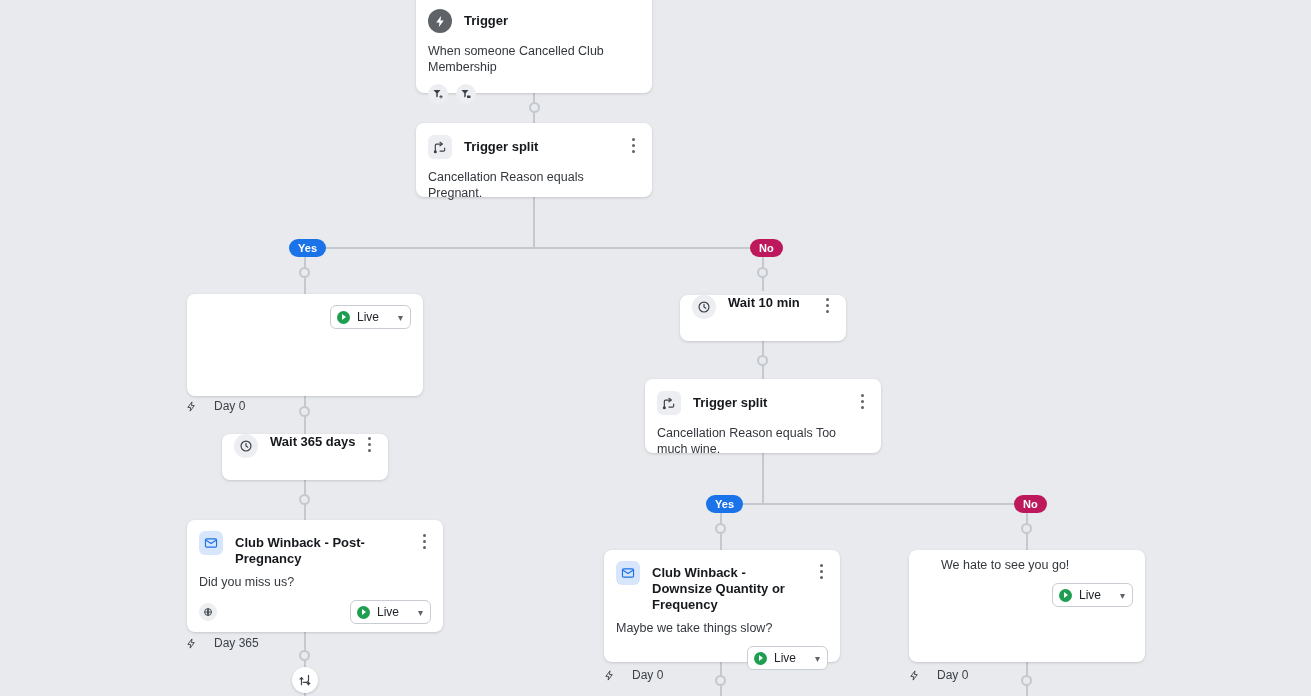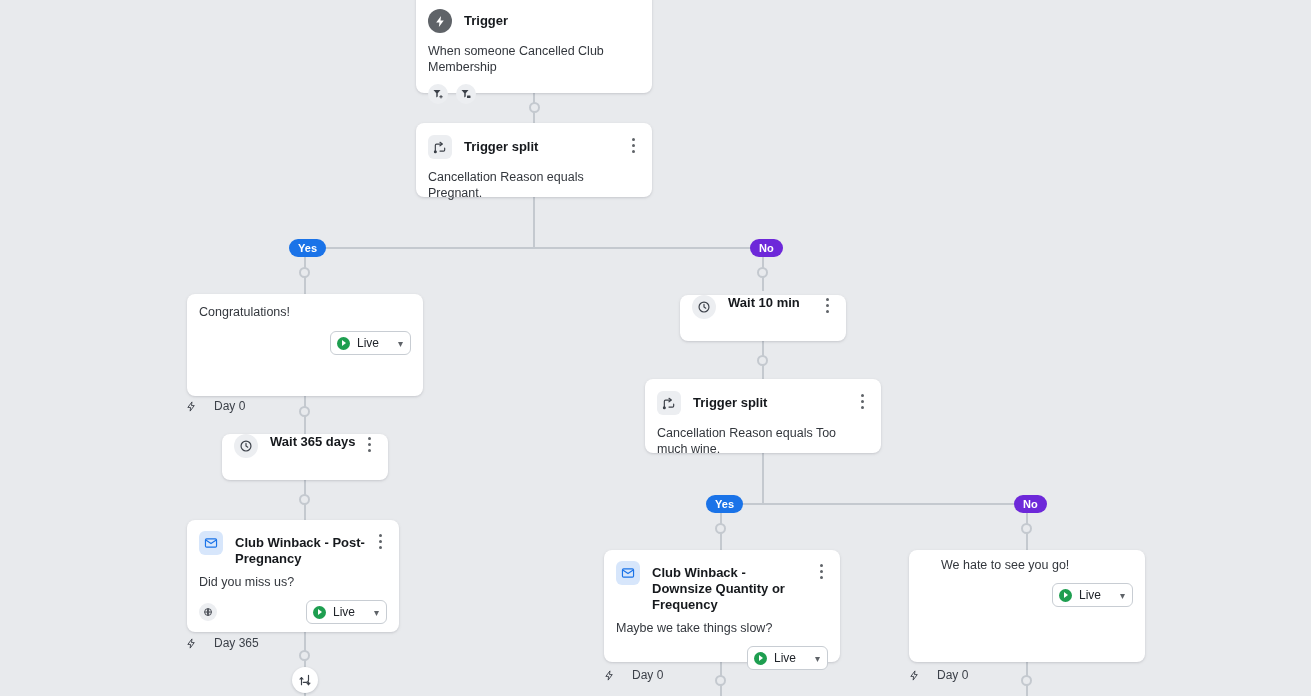--- a/index.html
+++ b/index.html
@@ -19,21 +19,21 @@
     background: #e8eaed; border: 2px solid #c4c9cf;
   }
 
   
   .pill {
     position: absolute; height: 18px; line-height: 18px; border-radius: 9px;
     color: #fff; font-size: 11px; font-weight: 700; text-align: center;
     padding: 0 9px; letter-spacing: .1px;
   }
   .pill.yes { background: #1a73e8; }
-  .pill.no  { background: #6d28d9; }
+  .pill.no  { background: #be185d; }
 
   
   .card {
     position: absolute; background: #fff; border-radius: 8px;
     box-shadow: 0 1px 2px rgba(16,24,40,.10), 0 1px 4px rgba(16,24,40,.06);
   }
   .card-head { display: flex; align-items: flex-start; padding: 11px 12px 0 12px; }
   .card-head.compact { padding: 0 12px; height: 100%; align-items: flex-start; }
   .ico {
     width: 24px; height: 24px; border-radius: 6px; flex: 0 0 24px;
@@ -180,21 +180,20 @@
       <span class="kebab">
           <i></i>
           <i></i>
           <i></i>
         </span>
     </div>
     <div class="card-body">Cancellation Reason equals Pregnant.</div>
   </div>
 
   <div class="card" style="left:187px; top:294px; width:236px; height:102px;">
-    <div class="card-body">Congratulations!</div>
     <div class="card-foot" style="padding-top:11px;">
       <span class="foot-left"></span>
       <span class="status">
         <span class="live-dot"></span>
         <span>Live</span>
         <span class="chev">▾</span>
       </span>
     </div>
   </div>
   <div class="day" style="left:186px; top:399px;">
@@ -214,21 +213,21 @@
       </span>
       <span class="title">Wait 365 days</span>
       <span class="kebab">
           <i></i>
           <i></i>
           <i></i>
         </span>
     </div>
   </div>
 
-  <div class="card" style="left:187px; top:520px; width:212px; height:112px;">
+  <div class="card" style="left:187px; top:520px; width:256px; height:112px;">
     <div class="card-head">
       <span class="ico blue">
         <svg width="14" height="14" viewBox="0 0 24 24" fill="none" stroke="#1a73e8" stroke-width="2" stroke-linejoin="round">
             <rect x="2.5" y="5" width="19" height="14" rx="2"></rect>
             <path d="M3 7l9 6 9-6"></path>
           </svg>
       </span>
       <span class="title">Club Winback - Post-Pregnancy</span>
       <span class="kebab">
           <i></i>

